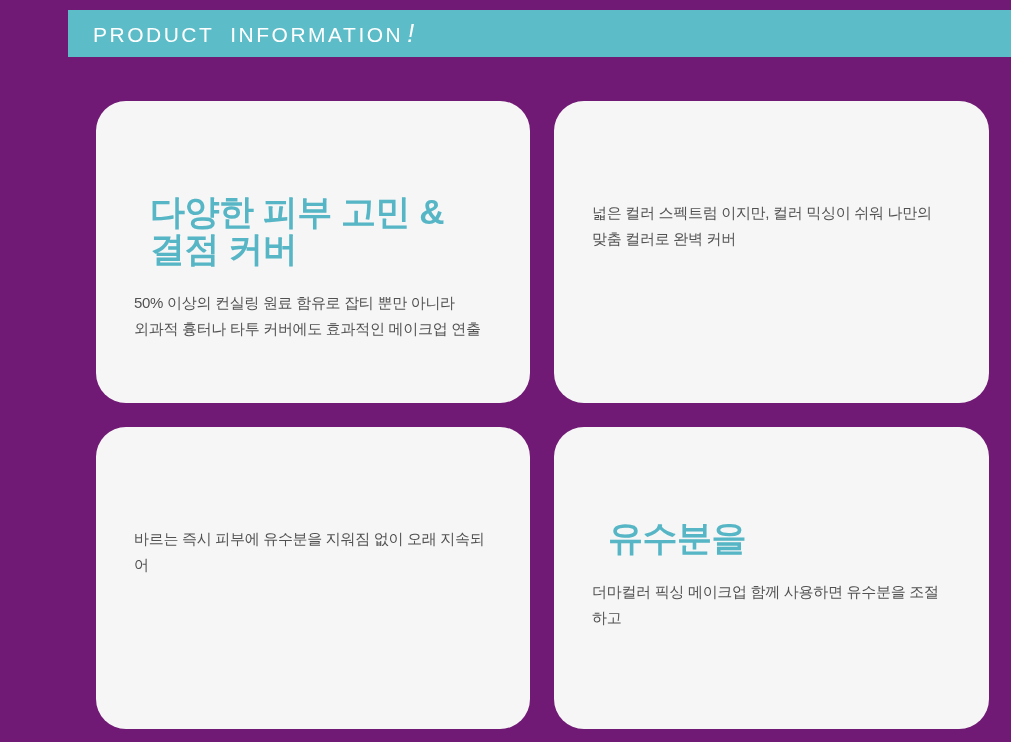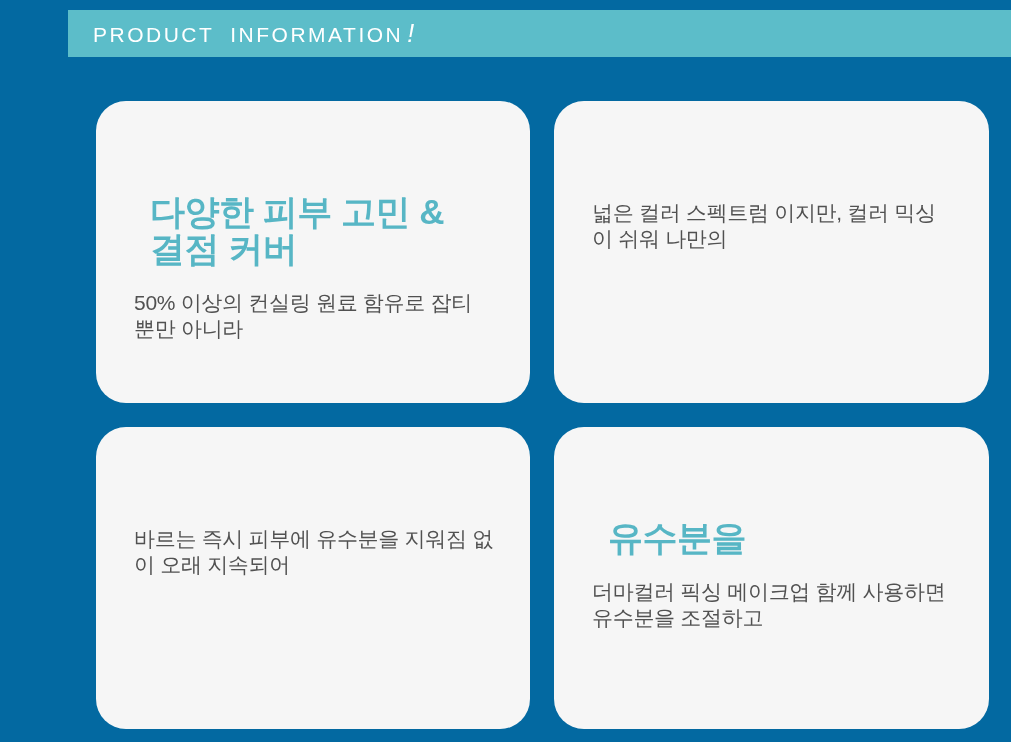--- a/index.html
+++ b/index.html
@@ -1,21 +1,21 @@
 <!DOCTYPE html>
 <html style="--banner-bg: #5cbdc9; --banner-text: #ffffff; --card-bg: #f6f6f6; --title-teal: #57b6c5; --body-gray: #515151;"><head>
 <meta charset="utf-8">
 <style>
   html, body { margin: 0; padding: 0; background: #ffffff; }
   body { font-family: "Liberation Sans", sans-serif; }
   .page {
     position: relative;
     width: 1011px;
     height: 742px;
-    background: #0369a1;
+    background: #701a75;
     overflow: hidden;
   }
   .banner {
     position: absolute;
     left: 68px;
     top: 10px;
     width: 943px;
     height: 47px;
     background: var(--banner-bg, #5cbdc9);
     display: flex;
@@ -58,47 +58,49 @@
     margin: 16px;
     color: var(--title-teal, #57b6c5);
     font-size: 35px;
     line-height: 1.05;
     font-weight: 700;
     letter-spacing: -0.5px;
   }
   .card-body {
     margin: 22px 0 0 0;
     color: var(--body-gray, #515151);
-    font-size: 21px;
+    font-size: 15px;
     line-height: 26px;
     letter-spacing: -0.3px;
   }
   .card-body .line { display: block; }
 </style>
 </head>
 <body>
 
 <div class="page">
 
   <div class="banner">
     <div class="banner-text"><span>PRODUCT INFORMATION</span><span class="bang">!</span></div>
   </div>
 
   <div class="cards">
 
     <section class="card">
       <h2 class="card-title">다양한 피부 고민 &amp; 결점 커버</h2>
       <p class="card-body">
         <span class="line">50% 이상의 컨실링 원료 함유로 잡티 뿐만 아니라</span>
+        <span class="line">외과적 흉터나 타투 커버에도 효과적인 메이크업 연출</span>
       </p>
     </section>
 
     <section class="card">
       <p class="card-body">
         <span class="line">넓은 컬러 스펙트럼 이지만, 컬러 믹싱이 쉬워 나만의</span>
+        <span class="line">맞춤 컬러로 완벽 커버</span>
       </p>
     </section>
 
     <section class="card">
       <p class="card-body">
         <span class="line">바르는 즉시 피부에 유수분을 지워짐 없이 오래 지속되어</span>
       </p>
     </section>
 
     <section class="card">

